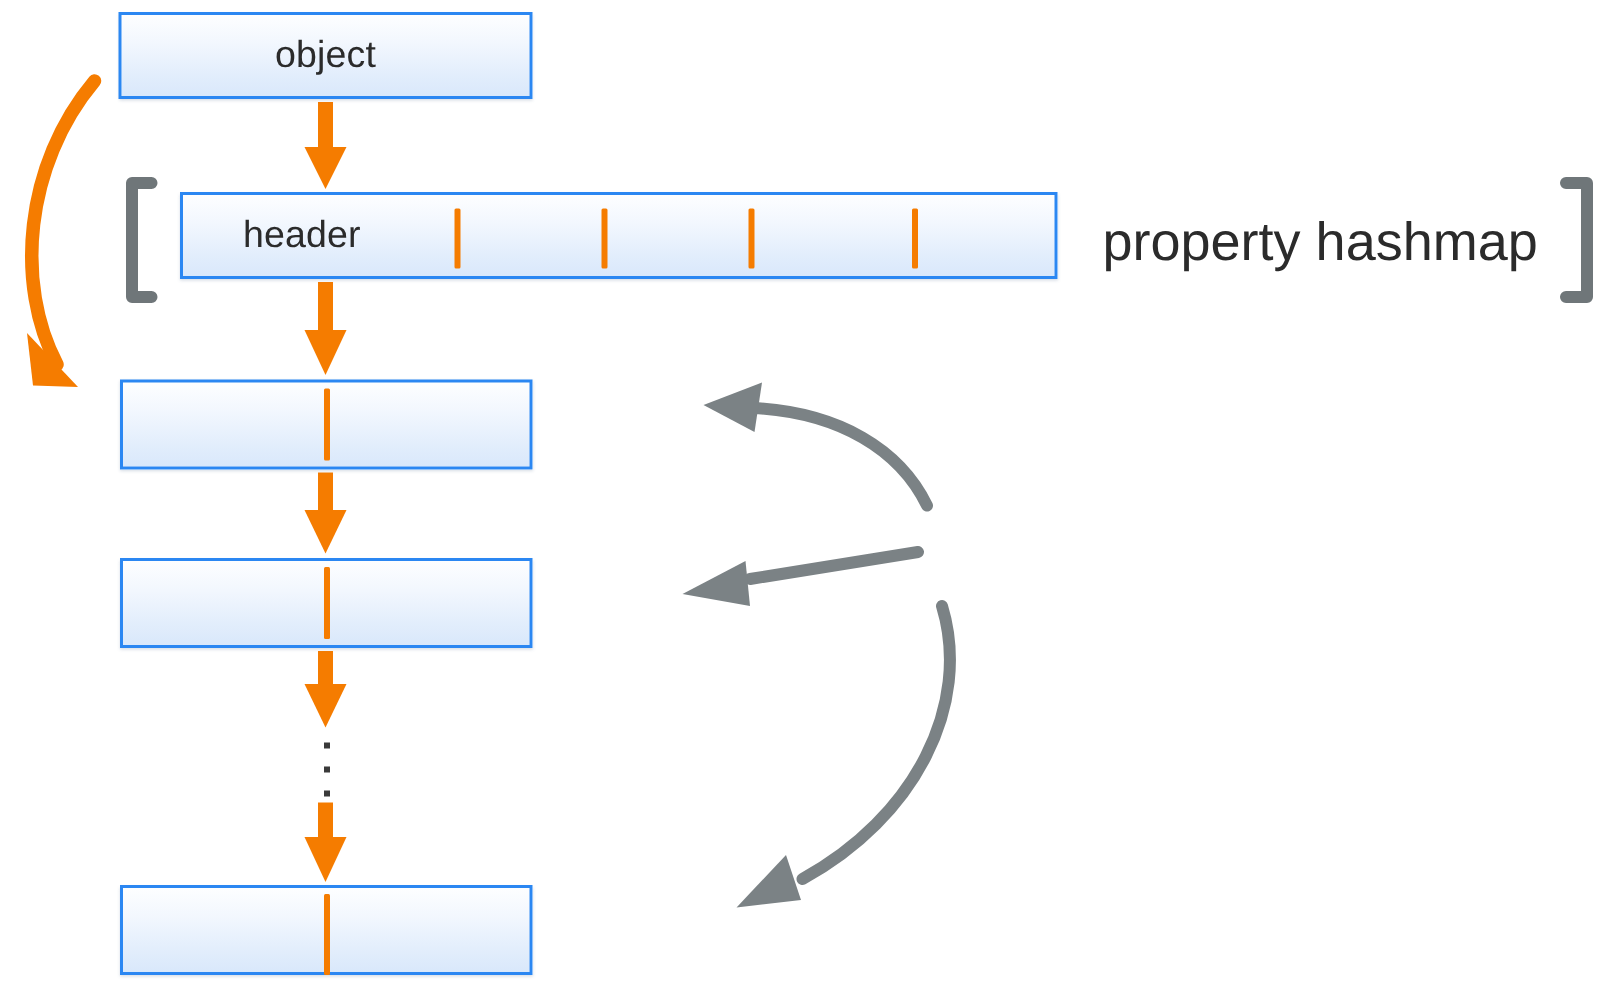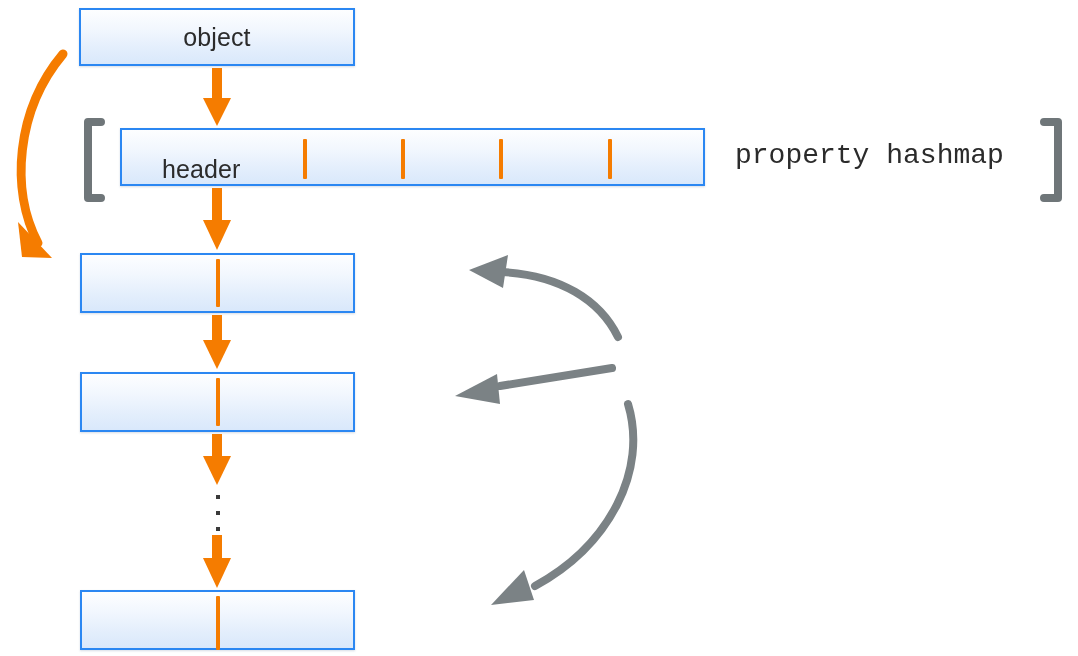--- a/index.html
+++ b/index.html
@@ -41,39 +41,38 @@
     transform: translateY(-50%);
     text-align: center;
     color: #2b2b2b;
     font-size: 25px;
     font-family: "Liberation Sans", sans-serif;
     letter-spacing: 0.1px;
     white-space: nowrap;
   }
   .box-label.left-label {
     text-align: right;
-    margin-top: 12px;
   }
   .tick {
     position: absolute;
     width: 4px;
     background: #f57c00;
     border-radius: 1px;
   }
   .divider {
     position: absolute;
     width: 4px;
     background: #f57c00;
     border-radius: 1px;
   }
   .free-text {
     position: absolute;
     color: #2b2b2b;
-    font-size: 28px;
-    font-family: Liberation Mono, monospace;
+    font-size: 36px;
+    font-family: Liberation Sans, sans-serif;
     white-space: nowrap;
     text-align: center;
   }
   .ellipsis-dot {
     position: absolute;
     width: 4px;
     height: 4px;
     background: #3a3a3a;
   }
 </style>

